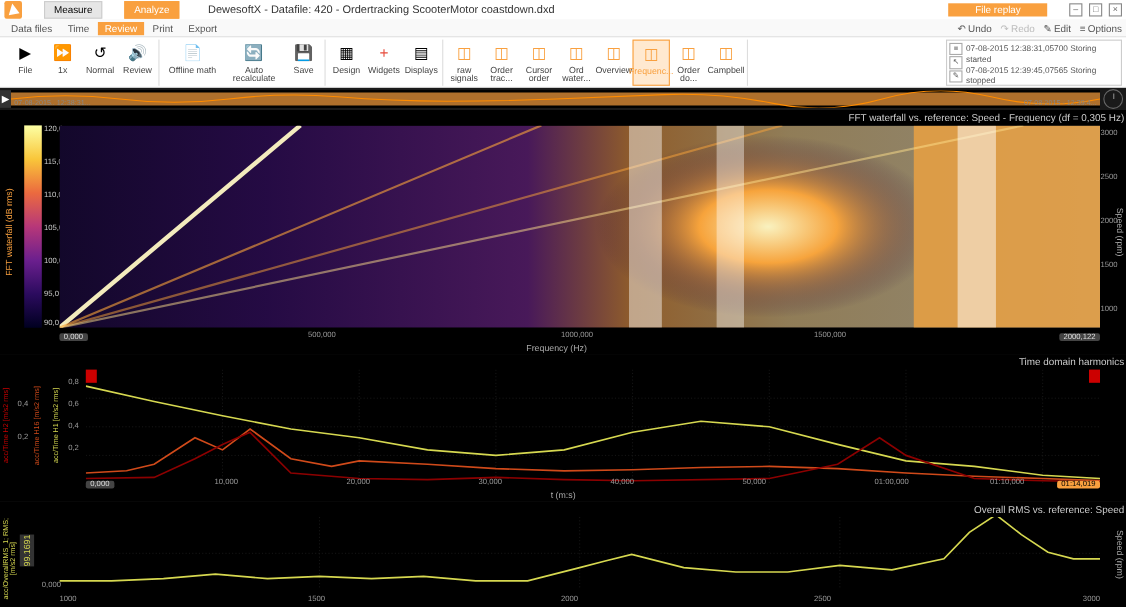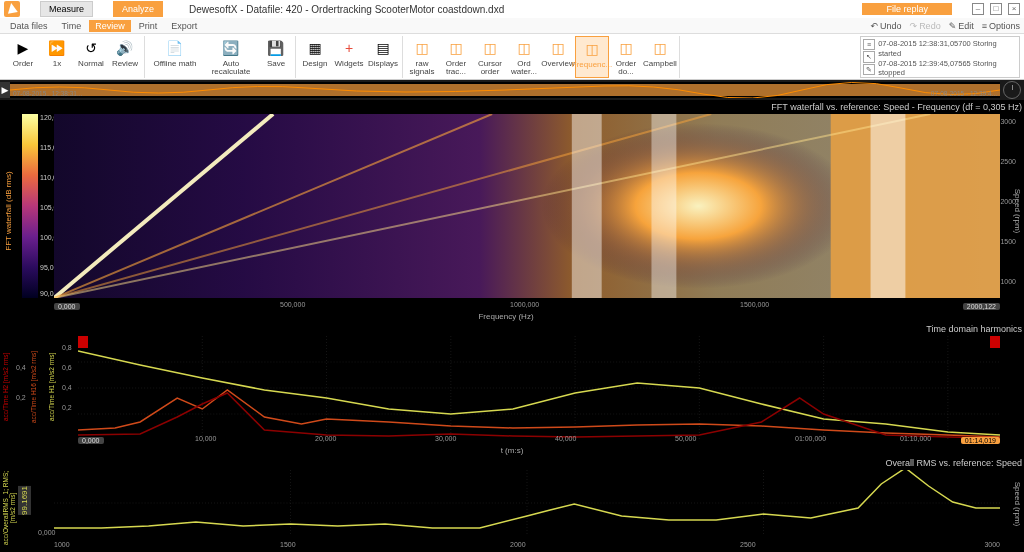--- a/index.html
+++ b/index.html
@@ -93,21 +93,21 @@
         <span>≡</span>
         <span>Options</span>
       </div>
   </div>
 </div>
 
 <div class="toolbar">
   <div class="tb-group">
     <div class="tb-btn">
         <div class="tb-ico">▶</div>
-        <div class="tb-lbl">Order</div>
+        <div class="tb-lbl">File</div>
       </div>
     <div class="tb-btn">
         <div class="tb-ico">⏩</div>
         <div class="tb-lbl">1x</div>
       </div>
     <div class="tb-btn">
         <div class="tb-ico">↺</div>
         <div class="tb-lbl">Normal</div>
       </div>
     <div class="tb-btn">

